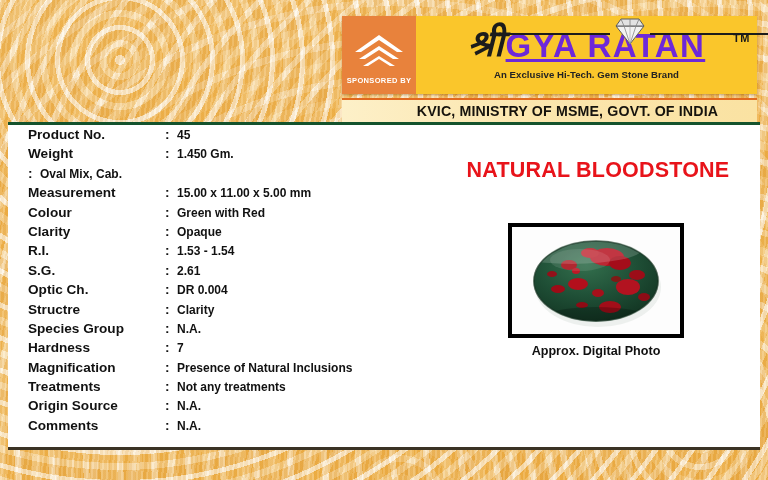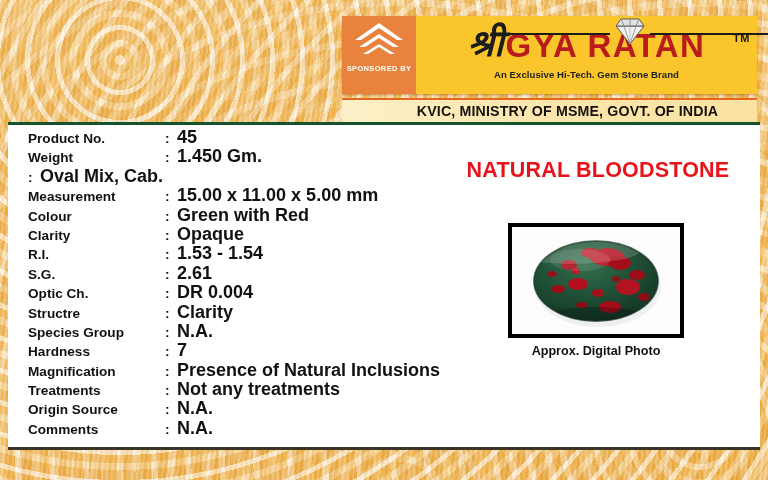--- a/index.html
+++ b/index.html
@@ -41,44 +41,45 @@
 
   
   #header-banner{
     position:absolute;left:342px;top:16px;width:415px;height:78px;
     z-index:3;display:flex;
     box-shadow:0 1px 2px rgba(90,50,0,.35);
   }
   #sponsor-block{
     width:74px;background:#e8823c;
     display:flex;flex-direction:column;align-items:center;
-    justify-content:flex-end;padding-bottom:21px;box-sizing:border-box;
+    justify-content:flex-end;padding-bottom:9px;box-sizing:border-box;
   }
   #kvic-mark{width:56px;height:42px;margin-bottom:2px;}
   #sponsored-by-label{
     font-size:7.5px;font-weight:bold;color:#ffffff;letter-spacing:.35px;
     white-space:nowrap;
   }
   #brand-block{
     flex:1;background:#fac62b;position:relative;
     display:flex;flex-direction:column;align-items:center;justify-content:flex-start;
   }
   #brand-row{
     position:relative;width:100%;height:56px;
     display:flex;align-items:center;justify-content:center;
   }
   #devanagari{
     font-family:"Liberation Serif", serif;
     font-size:37px;font-weight:bold;color:#1c1c1c;
     font-style:italic;line-height:1;margin-right:2px;margin-top:-2px;
   }
   #brandname{
-    font-size:33px;font-weight:bold;color:#b91c1c;
+    font-size:33px;font-weight:bold;color:#6d28d9;
     letter-spacing:1.4px;line-height:1;margin-top:2px;
     font-family:"Liberation Sans", sans-serif;
+    text-decoration:underline;
   }
   #diamond-icon{
     position:absolute;left:196px;top:1px;width:36px;height:28px;
   }
   #rule-left,#rule-right{
     position:absolute;top:17px;height:2px;background:#1c1c1c;
   }
   #rule-left{left:82px;width:112px;}
   #rule-right{left:234px;width:132px;}
   #tm-mark{
@@ -116,21 +117,21 @@
   }
   .spec-row{display:flex;align-items:baseline;height:19.4px;}
   .spec-label{
     width:137px;font-size:13.6px;font-weight:bold;color:#111111;
     white-space:nowrap;
   }
   .spec-colon{
     width:12px;font-size:13.6px;font-weight:bold;color:#111111;
   }
   .spec-value{
-    font-size:18px;font-weight:bold;color:#111111;white-space:nowrap;text-align:center;
+    font-size:12px;font-weight:bold;color:#111111;white-space:nowrap;text-align:center;
   }
 
   
   #gem-title{
     position:absolute;left:436px;top:33px;width:308px;text-align:center;
     font-size:21.5px;font-weight:bold;color:#e8131a;letter-spacing:.2px;
     white-space:nowrap;
   }
   #photo-frame{
     position:absolute;left:500px;top:98px;width:176px;height:115px;

